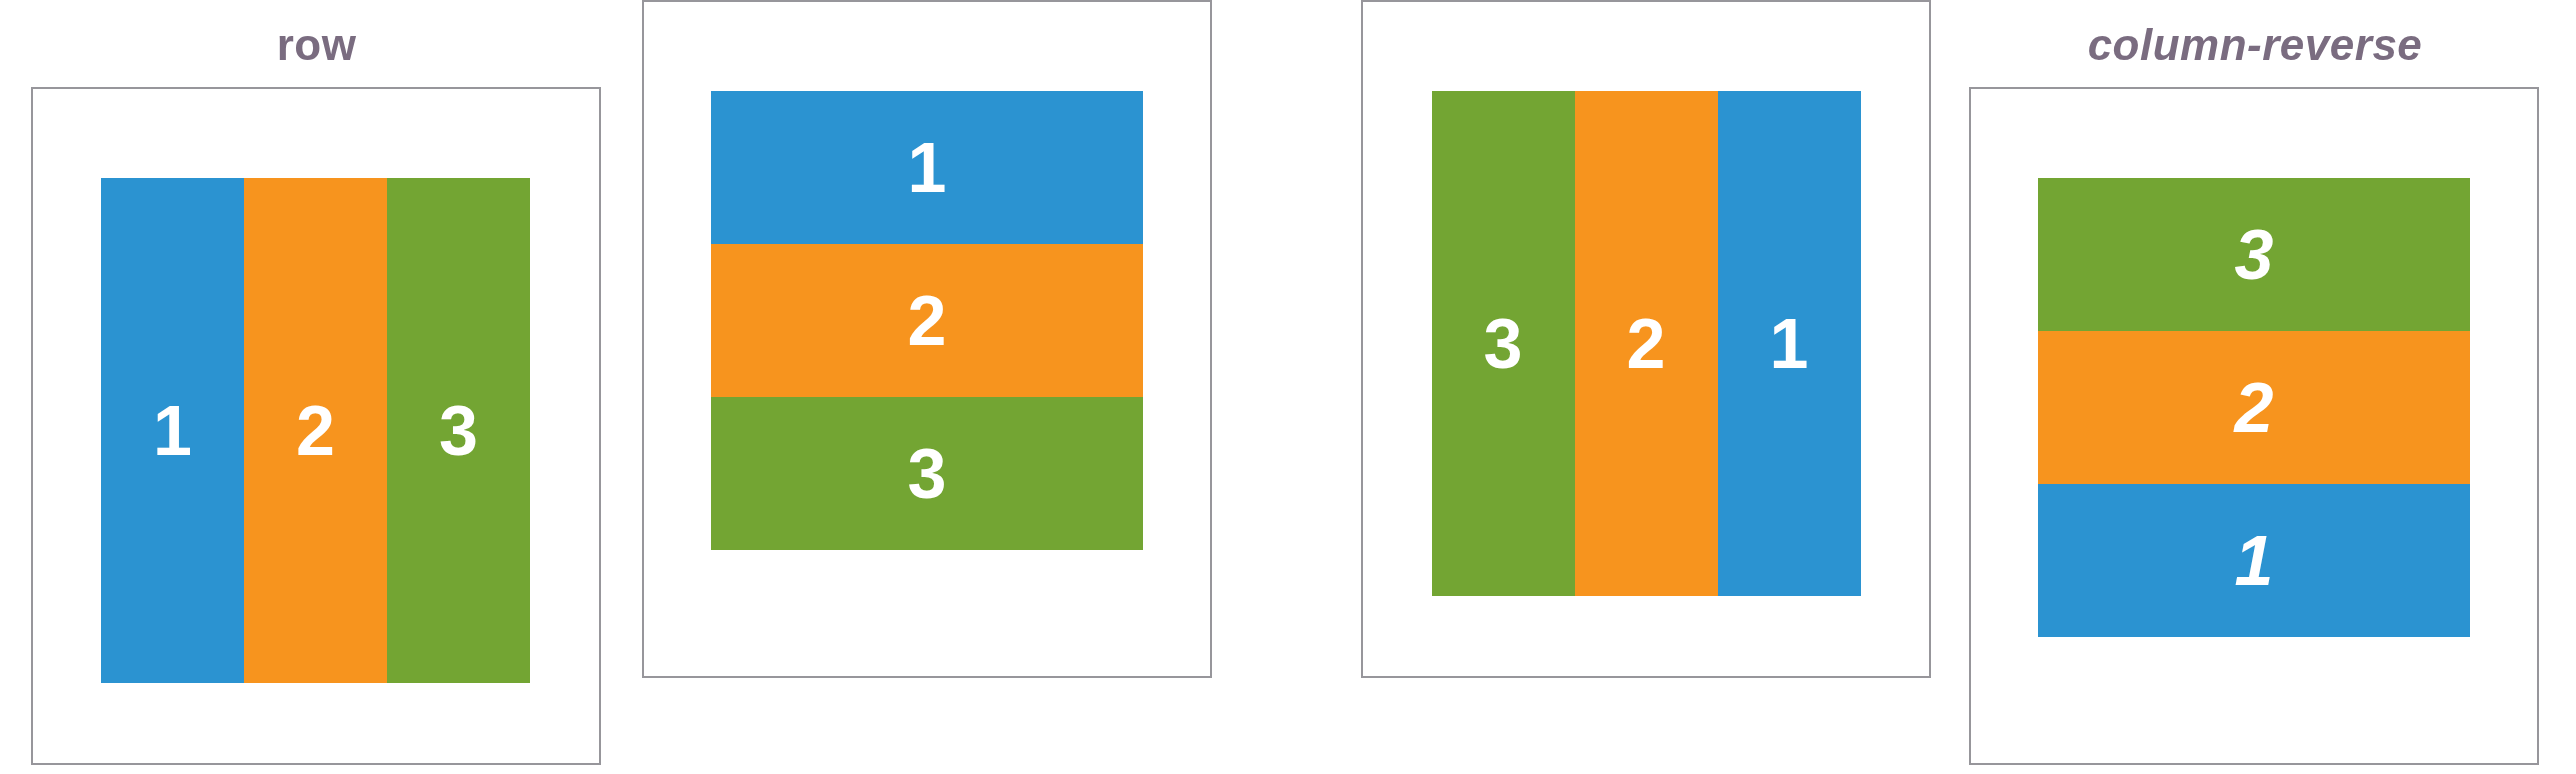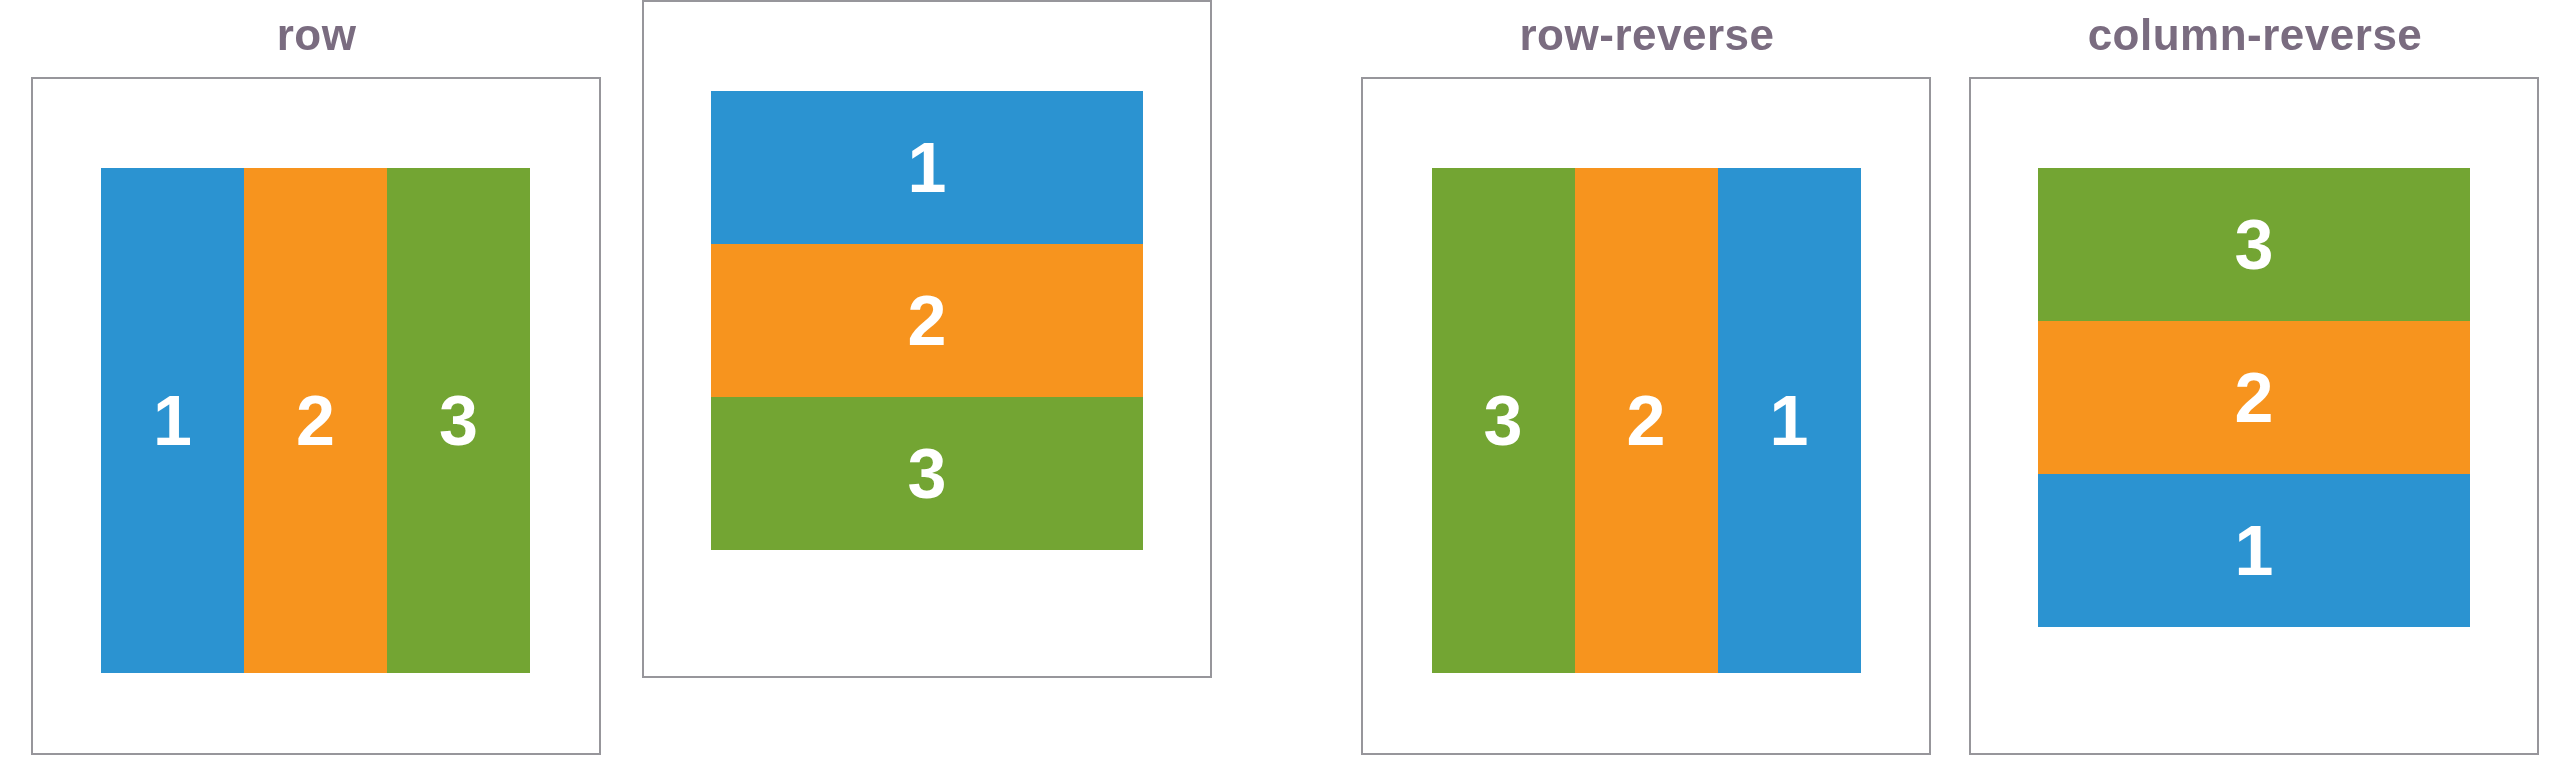--- a/index.html
+++ b/index.html
@@ -16,25 +16,25 @@
     overflow: hidden;
   }
   .panel {
     position: absolute;
     top: 0;
     width: 572px;
   }
   #p1 { left: 30.5px; }
   #p2 { left: 642px; }
   #p3 { left: 1361px; }
-  #p4 { left: 1969px; }
+  #p4 { left: 1969px; font-style: italic; }
 
   .panel-title {
     height: 72px;
-    margin-top: 5px;
+    margin-top: 15px;
     line-height: 59px;
     text-align: center;
     font-size: 44px;
     font-weight: bold;
     letter-spacing: 0.5px;
     color: #7a6c80;
   }
   .box {
     width: 566px;
     height: 674px;
@@ -103,21 +103,20 @@
             <span>2</span>
           </div>
         <div class="item b3">
             <span>3</span>
           </div>
       </div>
     </div>
   </div>
 
   <div class="panel" id="p3">
-    <div class="panel-title">row-reverse</div>
     <div class="box">
       <div class="flex dir-row-reverse">
         <div class="item b1">
             <span>1</span>
           </div>
         <div class="item b2">
             <span>2</span>
           </div>
         <div class="item b3">
             <span>3</span>

